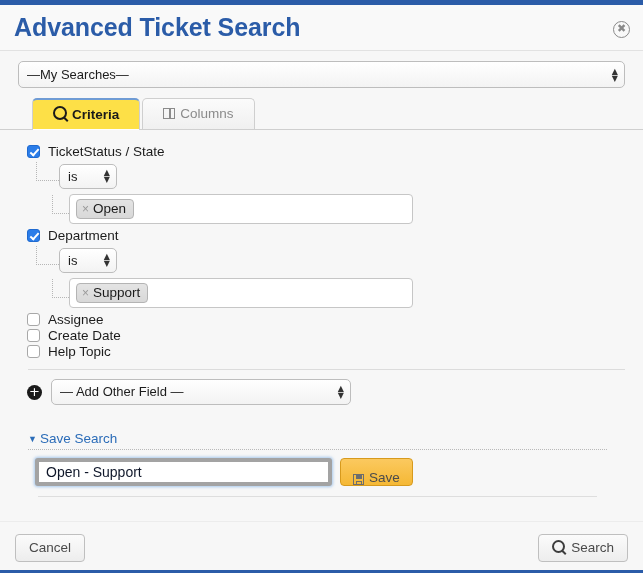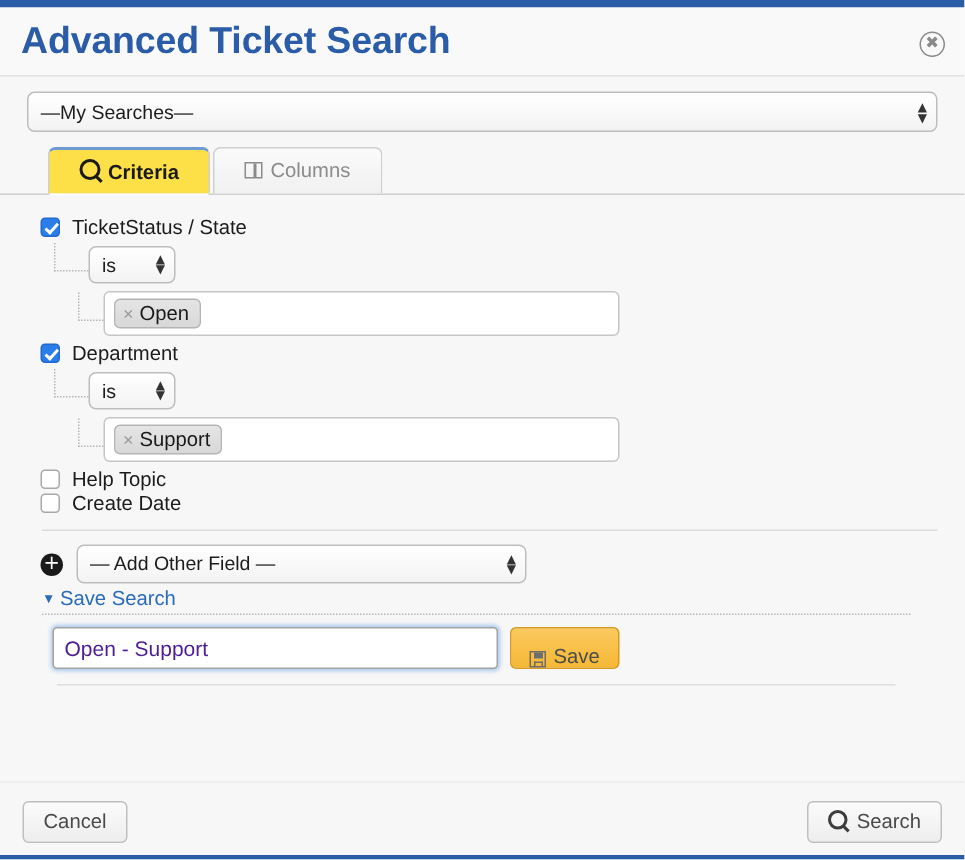--- a/index.html
+++ b/index.html
@@ -284,21 +284,21 @@
     margin-right: 9px;
     cursor: pointer;
     font-family: "DejaVu Sans", sans-serif;
     flex: none;
   }
   #add-field-select { width: 300px; height: 26px; }
 
   
   #save-search-section {
     padding: 0 18px 0 10px;
-    margin-top: 2px;
+    margin-top: 26px;
   }
   #save-search-toggle {
     color: #2b6cb8;
     font-size: 13.5px;
     cursor: pointer;
     display: inline-block;
     padding-bottom: 2px;
   }
   #save-search-toggle .caret {
     font-size: 9px;
@@ -313,26 +313,26 @@
   #save-row {
     display: flex;
     align-items: center;
     gap: 8px;
     padding-left: 7px;
   }
   #save-name-input {
     width: 297px;
     height: 28px;
     box-sizing: border-box;
-    border: 1px solid #a3a3a3;
+    border: 4px solid #a3a3a3;
     border-radius: 3px;
     padding: 3px 7px;
     font-family: "Liberation Sans", sans-serif;
     font-size: 14px;
-    color: #4c1d95;
+    color: #0f172a;
     outline: none;
     box-shadow: 0 0 3px 1px rgba(100,160,225,0.55);
     background: #fff;
   }
   #save-button {
     background: linear-gradient(#fbc95f, #f5b835);
     border: 1px solid #d79a1d;
     border-radius: 4px;
     height: 28px;
     padding: 0 12px;
@@ -476,25 +476,29 @@
     <div class="chip-box">
       <span class="chip">
         <span class="chip-x">×</span>
           <span>Support</span>
       </span>
     </div>
   </div>
 
   <div class="field-row plain-row">
     <span class="cb"></span>
-    <span class="field-label">Help Topic</span>
+    <span class="field-label">Assignee</span>
   </div>
   <div class="field-row plain-row">
     <span class="cb"></span>
     <span class="field-label">Create Date</span>
+  </div>
+  <div class="field-row plain-row">
+    <span class="cb"></span>
+    <span class="field-label">Help Topic</span>
   </div>
 
   <div id="add-field-sep"></div>
   <div id="add-field-row">
     <span id="plus-icon">+</span>
     <span class="select-wrap">
       <select class="native-select" id="add-field-select">
         <option>— Add Other Field —</option>
       </select>
       <span class="arrows">▲<br>▼</span>

